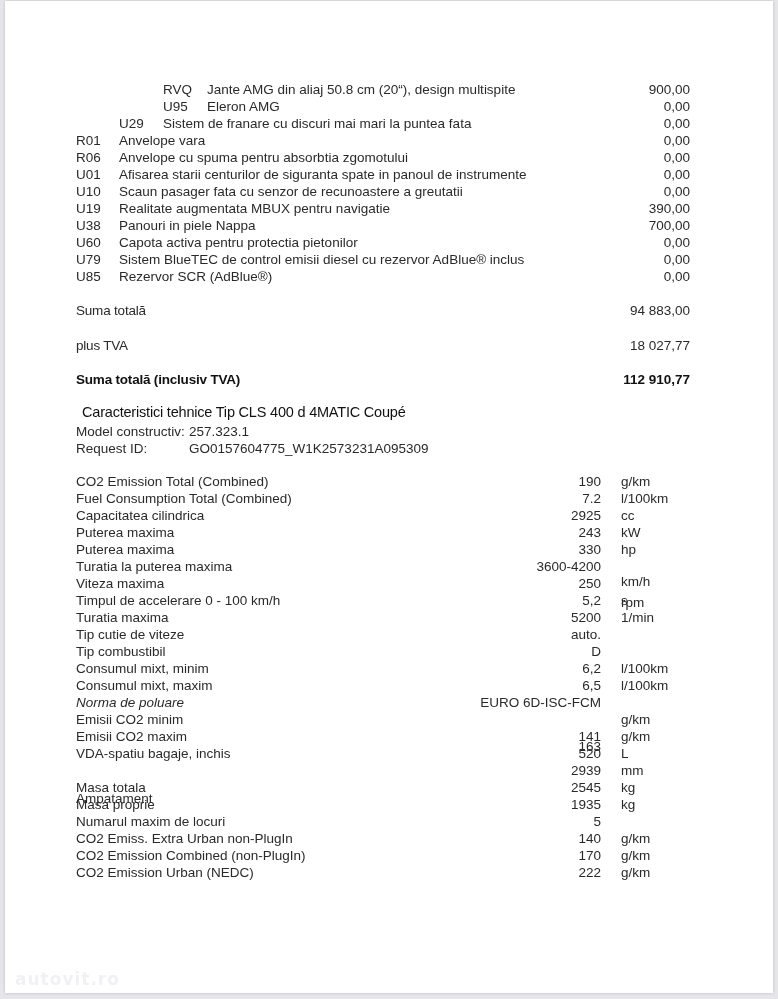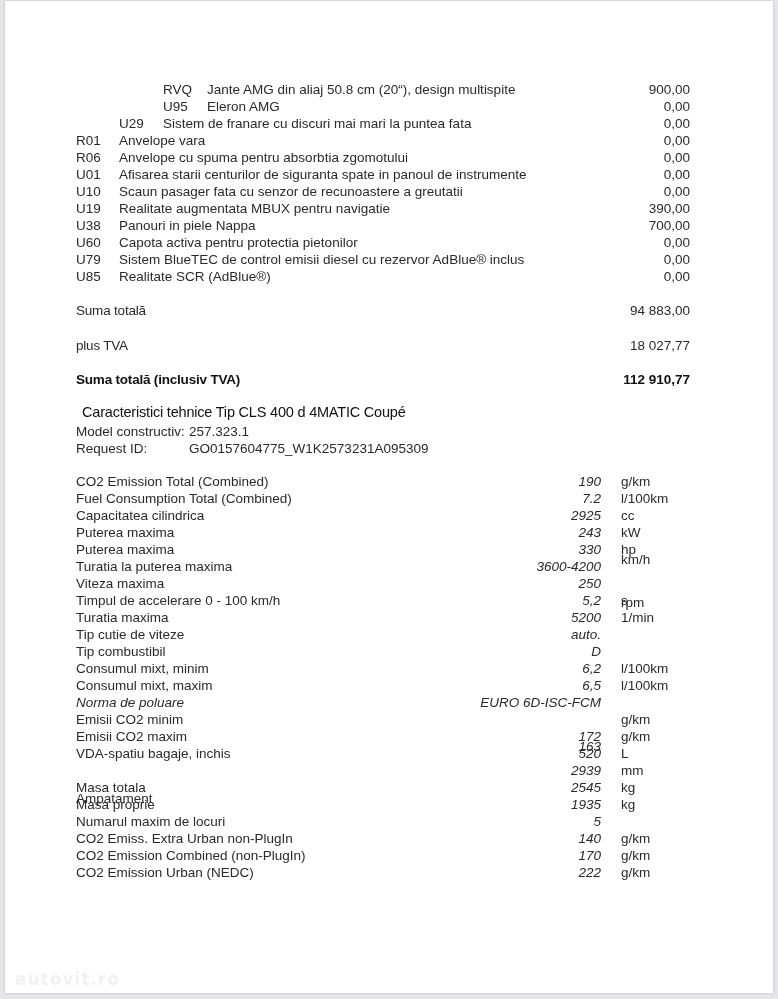--- a/index.html
+++ b/index.html
@@ -23,21 +23,21 @@
       font-size: 13.5px;
     }
     .abs { position: absolute; white-space: nowrap; line-height: 17px; }
     .opt-code { position: absolute; white-space: nowrap; line-height: 17px; }
     .price { position: absolute; right: 83px; text-align: right; white-space: nowrap; line-height: 17px; }
     .sum-label { position: absolute; left: 71px; white-space: nowrap; line-height: 17px; font-family: "Liberation Sans", sans-serif; letter-spacing: -0.2px; }
     .sum-value { position: absolute; right: 83px; white-space: nowrap; line-height: 17px; font-family: "Liberation Sans", sans-serif; }
     .bold { font-weight: bold; color: #111; }
     .section-title { position: absolute; left: 77px; top: 403px; font-size: 14.5px; color: #111; white-space: nowrap; letter-spacing: -0.2px; }
     .spec-label { position: absolute; left: 71px; white-space: nowrap; line-height: 17px; }
-    .spec-value { position: absolute; right: 172px; text-align: center; white-space: nowrap; line-height: 17px; font-style: italic; }
+    .spec-value { position: absolute; right: 172px; text-align: center; white-space: nowrap; line-height: 17px; }
     .spec-unit { position: absolute; left: 616px; white-space: nowrap; line-height: 17px; }
     .watermark {
       position: absolute;
       left: 10px;
       top: 968px;
       font-size: 17px;
       font-weight: bold;
       color: #f1f1f4;
       letter-spacing: 1px;
       font-family: "DejaVu Sans", sans-serif;
@@ -88,21 +88,21 @@
 
     <span class="opt-code" style="left:71px; top:233px;">U60</span>
     <span class="opt-code" style="left:114px; top:233px;">Capota activa pentru protectia pietonilor</span>
     <span class="price" style="top:233px;">0,00</span>
 
     <span class="opt-code" style="left:71px; top:250px;">U79</span>
     <span class="opt-code" style="left:114px; top:250px;">Sistem BlueTEC de control emisii diesel cu rezervor AdBlue® inclus</span>
     <span class="price" style="top:250px;">0,00</span>
 
     <span class="opt-code" style="left:71px; top:267px;">U85</span>
-    <span class="opt-code" style="left:114px; top:267px;">Realitate SCR (AdBlue®)</span>
+    <span class="opt-code" style="left:114px; top:267px;">Rezervor SCR (AdBlue®)</span>
     <span class="price" style="top:267px;">0,00</span>
   </div>
 
   <div>
     <span class="sum-label" style="top:301px;">Suma totală</span>
     <span class="sum-value" style="top:301px;">94 883,00</span>
 
     <span class="sum-label" style="top:336px;">plus TVA</span>
     <span class="sum-value" style="top:336px;">18 027,77</span>
 
@@ -138,21 +138,21 @@
     <span class="spec-label" style="top:540px;">Puterea maxima</span>
     <span class="spec-value" style="top:540px;">330</span>
     <span class="spec-unit" style="top:540px;">hp</span>
 
     <span class="spec-label" style="top:557px;">Turatia la puterea maxima</span>
     <span class="spec-value" style="top:557px;">3600-4200</span>
     <span class="spec-unit" style="top:557px;margin-top:36px;">rpm</span>
 
     <span class="spec-label" style="top:574px;">Viteza maxima</span>
     <span class="spec-value" style="top:574px;">250</span>
-    <span class="spec-unit" style="top:550px;">km/h</span>
+    <span class="spec-unit" style="top:572px;">km/h</span>
 
     <span class="spec-label" style="top:591px;">Timpul de accelerare 0 - 100 km/h</span>
     <span class="spec-value" style="top:591px;">5,2</span>
     <span class="spec-unit" style="top:591px;">s</span>
 
     <span class="spec-label" style="top:608px;">Turatia maxima</span>
     <span class="spec-value" style="top:608px;">5200</span>
     <span class="spec-unit" style="top:608px;">1/min</span>
 
     <span class="spec-label" style="top:625px;">Tip cutie de viteze</span>
@@ -173,21 +173,21 @@
 
     <span class="spec-label" style="top:693px;font-style:italic;">Norma de poluare</span>
     <span class="spec-value" style="top:693px;">EURO 6D-ISC-FCM</span>
     <span class="spec-unit" style="top:693px;"></span>
 
     <span class="spec-label" style="top:710px;">Emisii CO2 minim</span>
     <span class="spec-value" style="top:730px;margin-top:7px;">163</span>
     <span class="spec-unit" style="top:710px;">g/km</span>
 
     <span class="spec-label" style="top:727px;">Emisii CO2 maxim</span>
-    <span class="spec-value" style="top:727px;">172</span>
+    <span class="spec-value" style="top:727px;">141</span>
     <span class="spec-unit" style="top:727px;">g/km</span>
 
     <span class="spec-label" style="top:744px;">VDA-spatiu bagaje, inchis</span>
     <span class="spec-value" style="top:744px;">520</span>
     <span class="spec-unit" style="top:744px;">L</span>
 
     <span class="spec-label" style="top:761px;margin-top:28px;">Ampatament</span>
     <span class="spec-value" style="top:761px;">2939</span>
     <span class="spec-unit" style="top:761px;">mm</span>
 

